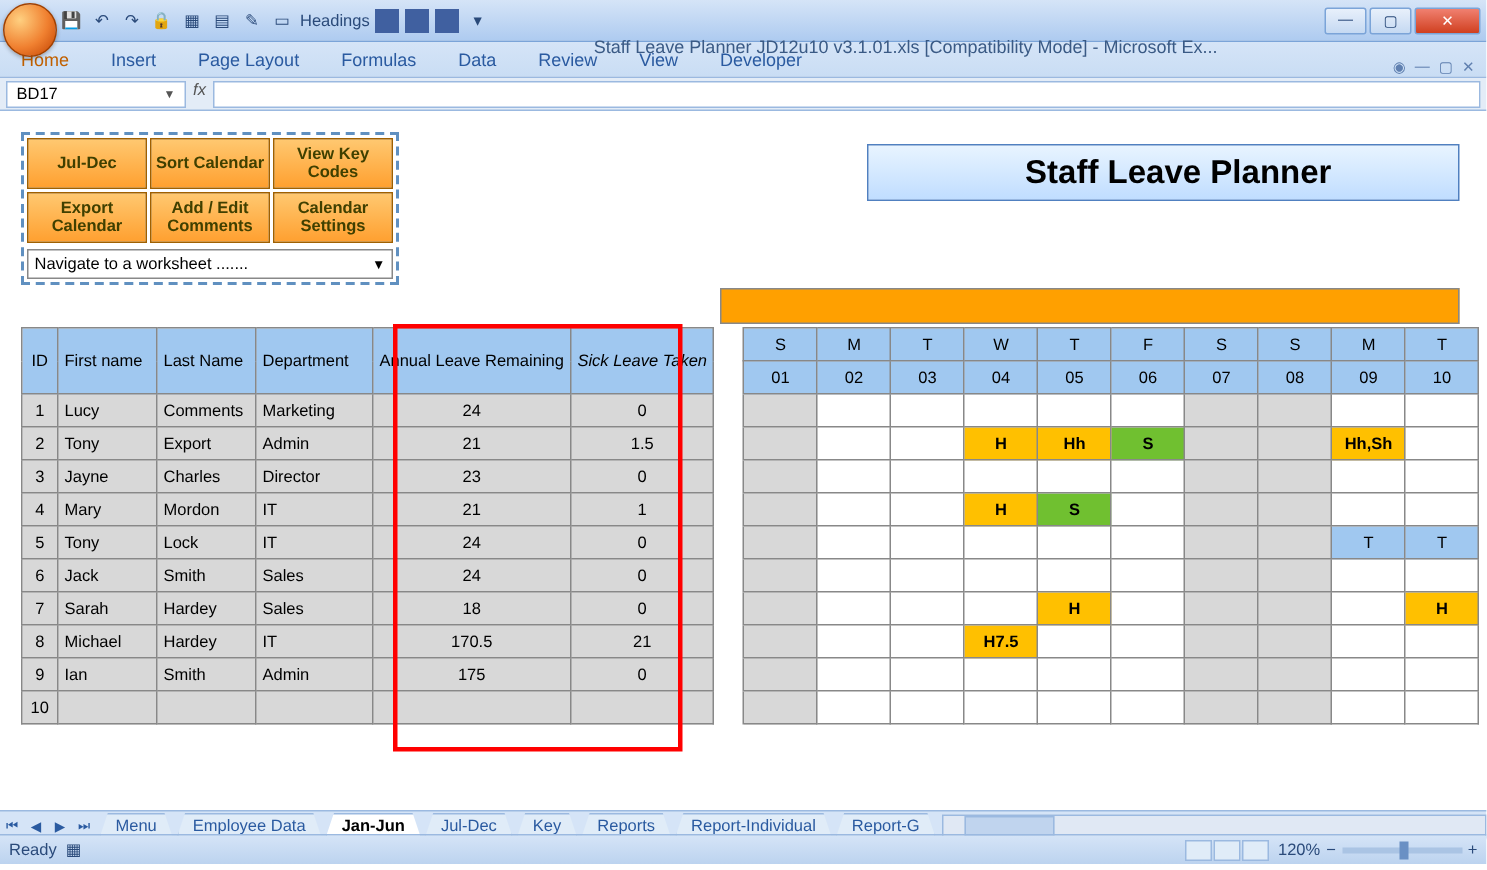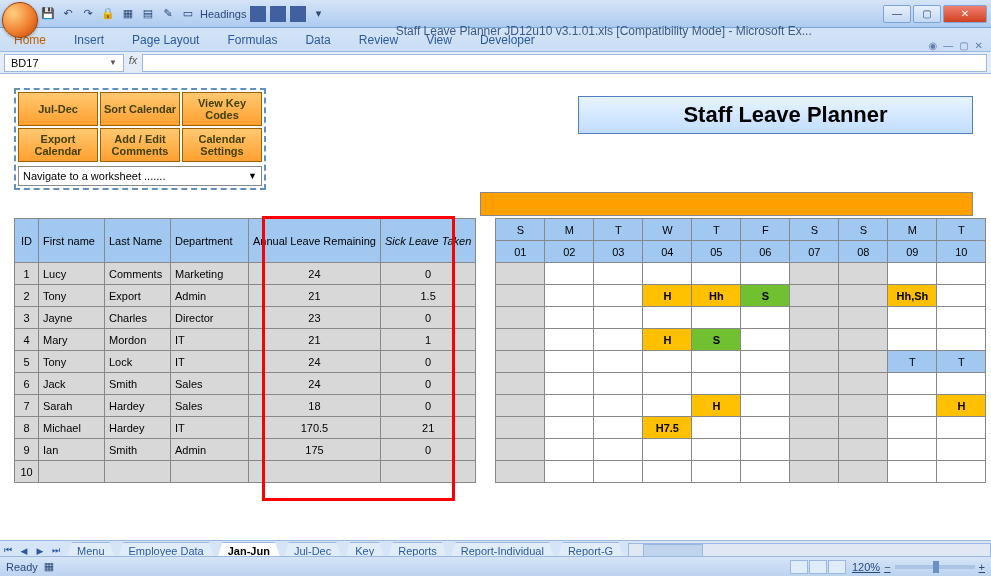--- a/index.html
+++ b/index.html
@@ -74,21 +74,21 @@
 .sh-tab { padding: 2px 10px; background: #e0ecf8; border: 1px solid #9bb9e0; margin-left: 2px; color: #2a5aa0; clip-path: polygon(6px 0, calc(100% - 6px) 0, 100% 100%, 0 100%); }
 .sh-tab.active { background: #fff; font-weight: bold; color: #000; }
 .hscroll { flex: 1; margin-left: 4px; height: 16px; background: #e0e8f4; border: 1px solid #9bb9e0; position: relative; }
 .hscroll .thumb { position: absolute; left: 14px; top: 0; width: 60px; height: 100%; background: #c0d4ee; border: 1px solid #9bb9e0; }
 
 
 .status { position: absolute; left: 0; right: 0; bottom: 4px; height: 20px; background: linear-gradient(#d5e4f7,#bcd3ef); display: flex; align-items: center; font-size: 11px; color: #2a4a7a; padding: 0 6px; border-top: 1px solid #9bb9e0; margin-top: 44px; }
 .status .sp { flex: 1; }
 .view-btns { display: flex; gap: 1px; }
 .view-btns .v { width: 18px; height: 14px; background: #e0ecf8; border: 1px solid #9bb9e0; }
-.zoom { margin-left: 6px; display: flex; align-items: center; gap: 4px; text-decoration: underline; }
+.zoom { margin-left: 6px; display: flex; align-items: center; gap: 4px; }
 .zoom .track { width: 80px; height: 4px; background: #aac4e4; position: relative; }
 .zoom .track .t { position: absolute; left: 38px; top: -4px; width: 6px; height: 12px; background: #6a90c4; }
 </style>
 </head>
 <body>
 
 <div class="titlebar">
   <div class="office-orb"></div>
   <div class="qat">
     <span class="q">💾</span>

